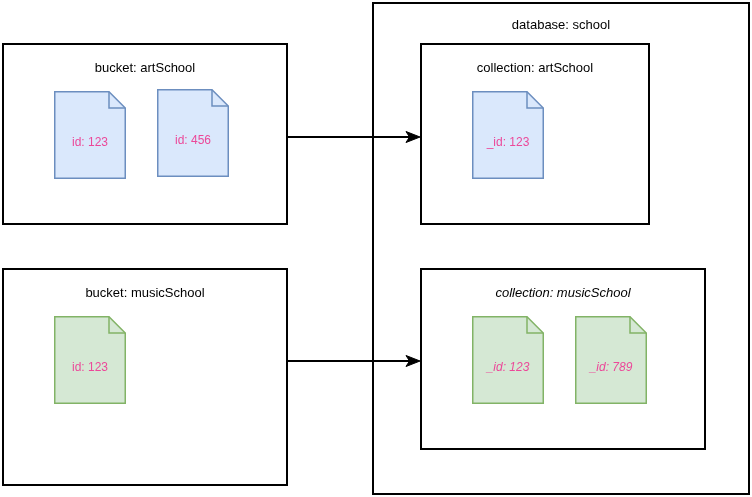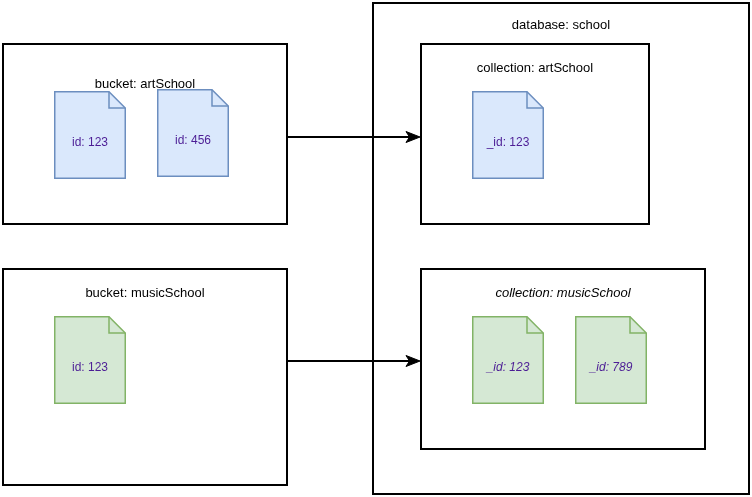--- a/index.html
+++ b/index.html
@@ -51,21 +51,21 @@
     height: 88px;
   }
   .doc-label {
     position: absolute;
     left: 0;
     right: 0;
     top: 44px;
     text-align: center;
     font-size: 12px;
     line-height: 14px;
-    color: #4c1d95;
+    color: #ec4899;
     white-space: nowrap;
   }
 
   
   .arrow {
     position: absolute;
   }
   .arrow svg {
     display: block;
     overflow: visible;
@@ -107,21 +107,21 @@
     <div class="doc" style="left:153px; top:46px;">
       <svg viewBox="0 0 72 88">
         <path d="M0.75,0.75 H55 L71.25,17 V87.25 H0.75 Z" fill="#d5e8d4" stroke="#82b366" stroke-width="1.5" stroke-linejoin="miter"></path>
         <path d="M55,0.75 V17 H71.25" fill="none" stroke="#82b366" stroke-width="1.5"></path>
       </svg>
       <div class="doc-label">_id: 789</div>
     </div>
   </div>
 
   <div class="box" style="left:2px; top:43px; width:286px; height:182px;">
-    <div class="box-title" style="top:14px;margin-top:16px;">bucket: artSchool</div>
+    <div class="box-title" style="top:14px;">bucket: artSchool</div>
 
     <div class="doc" style="left:50px; top:46px;">
       <svg viewBox="0 0 72 88">
         <path d="M0.75,0.75 H55 L71.25,17 V87.25 H0.75 Z" fill="#dae8fc" stroke="#6c8ebf" stroke-width="1.5" stroke-linejoin="miter"></path>
         <path d="M55,0.75 V17 H71.25" fill="none" stroke="#6c8ebf" stroke-width="1.5"></path>
       </svg>
       <div class="doc-label">id: 123</div>
     </div>
 
     <div class="doc" style="left:153px; top:44px;">

